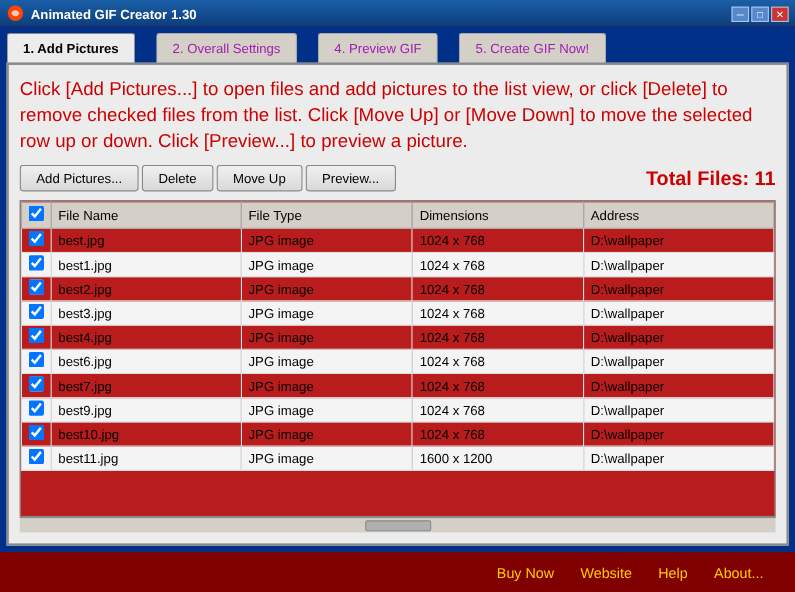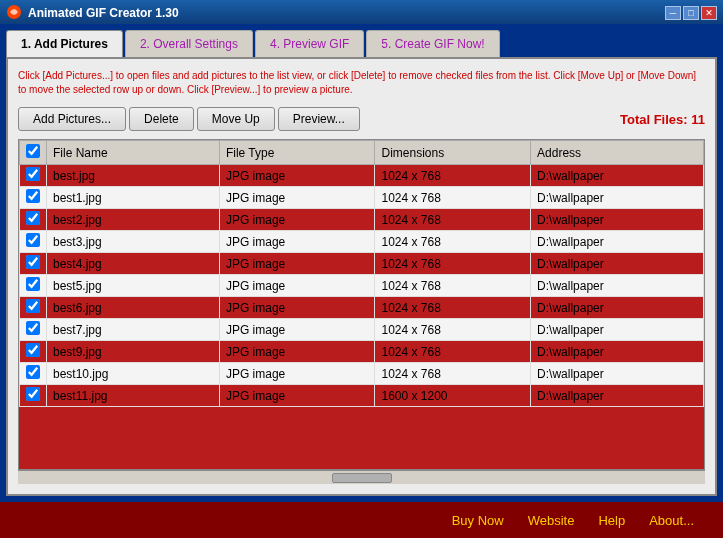--- a/index.html
+++ b/index.html
@@ -62,21 +62,21 @@
       flex: 1;
       background: #003087;
       padding: 6px;
       display: flex;
       flex-direction: column;
     }
 
     
     #tab-bar {
       display: flex;
-      gap: 2px;
+      gap: 19px;
       margin-bottom: 0;
     }
     .tab {
       padding: 6px 14px;
       border: 1px solid #aaa;
       border-bottom: none;
       background: #d4d0c8;
       color: #a21caf;
       cursor: pointer;
       font-size: 12px;
@@ -94,21 +94,21 @@
       flex: 1;
       background: #ececec;
       border: 2px solid #888;
       display: flex;
       flex-direction: column;
       padding: 10px;
     }
 
     
     #info-text {
-      font-size: 10px;
+      font-size: 17px;
       color: #cc0000;
       margin-bottom: 10px;
       line-height: 1.4;
     }
 
     
     #toolbar {
       display: flex;
       align-items: center;
       gap: 3px;
@@ -118,21 +118,21 @@
       padding: 4px 14px;
       background: linear-gradient(to bottom, #f0f0f0, #d8d8d8);
       border: 1px solid #888;
       border-radius: 3px;
       cursor: pointer;
       font-size: 12px;
       color: #000;
     }
     #total-files {
       margin-left: auto;
-      font-size: 13px;
+      font-size: 18px;
       font-weight: bold;
       color: #cc0000;
     }
 
     
     #file-table-container {
       flex: 1;
       border: 1px solid #888;
       background: #b91c1c;
       overflow-y: auto;
@@ -294,27 +294,20 @@
             </tr>
             <tr>
               <td class="th-checkbox"><input type="checkbox" class="row-checkbox" checked="" style=""></td>
               <td>best4.jpg</td>
               <td>JPG image</td>
               <td>1024 x 768</td>
               <td>D:\wallpaper</td>
             </tr>
             <tr>
               <td class="th-checkbox"><input type="checkbox" class="row-checkbox" checked="" style=""></td>
-              <td>best5.jpg</td>
-              <td>JPG image</td>
-              <td>1024 x 768</td>
-              <td>D:\wallpaper</td>
-            </tr>
-            <tr>
-              <td class="th-checkbox"><input type="checkbox" class="row-checkbox" checked="" style=""></td>
               <td>best6.jpg</td>
               <td>JPG image</td>
               <td>1024 x 768</td>
               <td>D:\wallpaper</td>
             </tr>
             <tr>
               <td class="th-checkbox"><input type="checkbox" class="row-checkbox" checked="" style=""></td>
               <td>best7.jpg</td>
               <td>JPG image</td>
               <td>1024 x 768</td>

